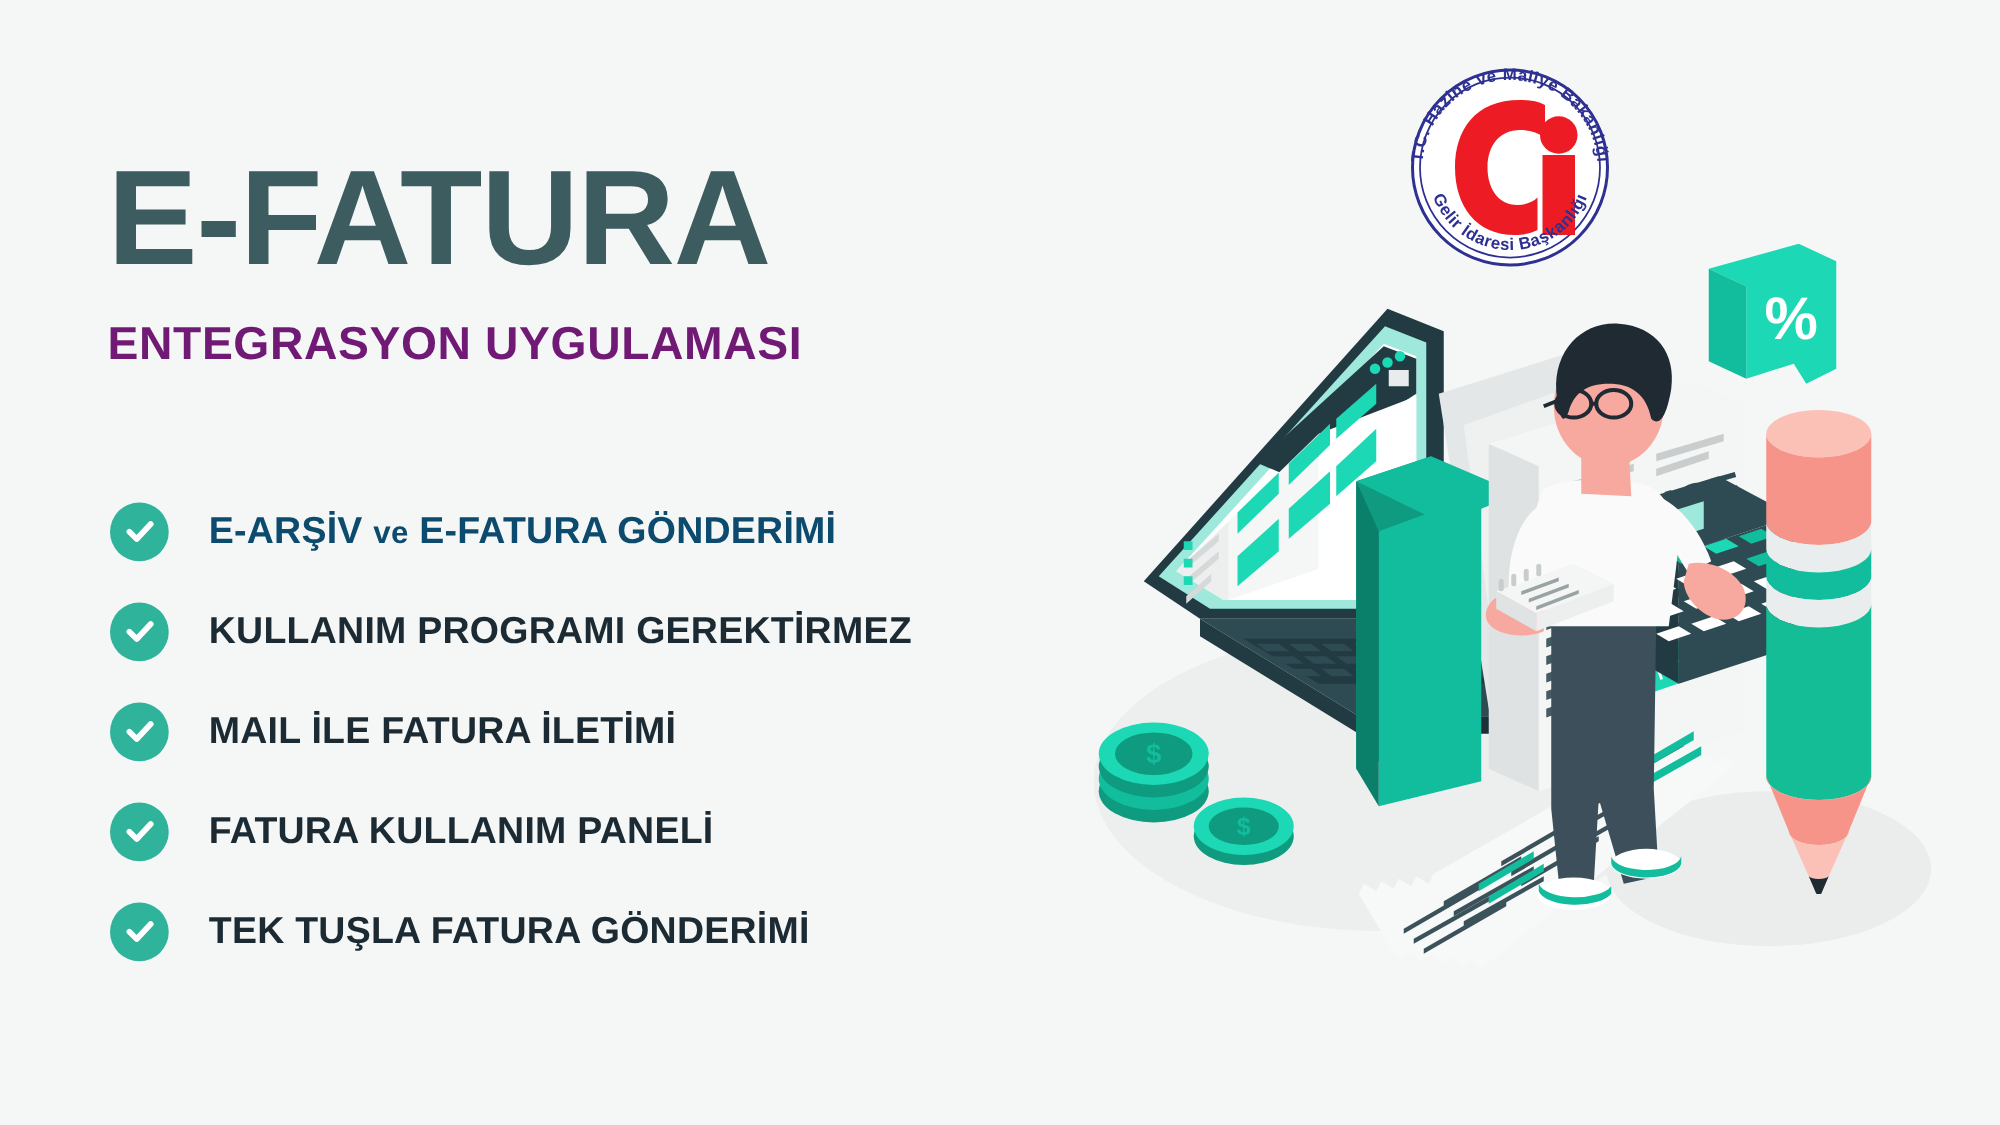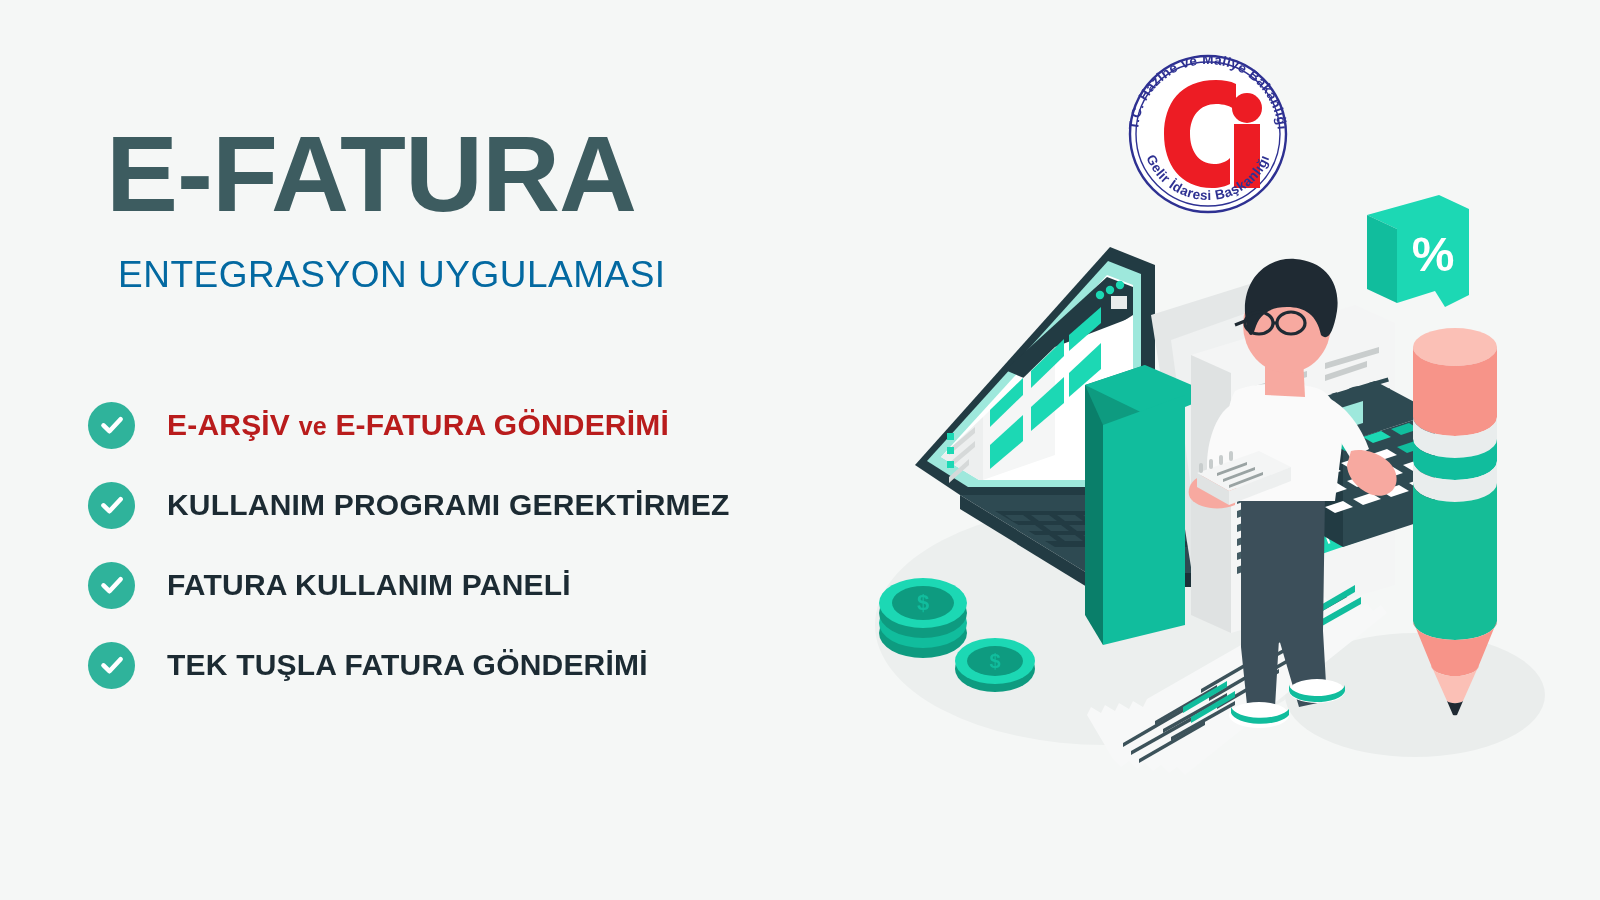--- a/index.html
+++ b/index.html
@@ -6,36 +6,36 @@
   body{
     width:1600px;height:900px;
     background:#F5F7F6;
     font-family:"Liberation Sans", sans-serif;
     overflow:hidden;
     position:relative;
   }
   .stage{position:absolute;inset:0;}
 
   
-  .left-panel{position:absolute;left:106px;top:120px;width:800px;}
+  .left-panel{position:absolute;left:86px;top:120px;width:800px;}
   .title{
     font-size:108px;
     line-height:1.0;
     font-weight:700;
     letter-spacing:-1px;
     color:#3D5C60;
     margin:0 0 26px 0;
     white-space:nowrap;
   }
   .subtitle{
     font-size:37px;
-    font-weight:400;
+    font-weight:700;
     letter-spacing:0.5px;
-    color:#0369a1;
-    margin:12px;
+    color:#701a75;
+    margin:0;
     white-space:nowrap;
   }
 
   
   .feature-list{position:absolute;left:88px;top:385px;width:830px;}
   .feature-row{
     display:flex;align-items:center;
     height:80px;
   }
   .check-badge{
@@ -46,21 +46,21 @@
     margin-right:32px;
   }
   .check-badge svg{display:block;}
   .feature-text{
     font-size:30px;
     font-weight:700;
     letter-spacing:0.2px;
     color:#1C2B33;
     white-space:nowrap;
   }
-  .feature-row:first-child .feature-text{color:#b91c1c;}
+  .feature-row:first-child .feature-text{color:#0c4a6e;}
   .feature-text .lc{text-transform:none;font-size:25px;font-weight:700;}
 
   
   .gib-logo{position:absolute;left:1112px;top:38px;width:192px;height:192px;}
 
   
   .illus{position:absolute;left:855px;top:195px;width:720px;height:640px;}
   .illus svg{display:block;}
 </style>
 </head>
@@ -90,20 +90,28 @@
 
     <div class="feature-row">
       <span class="check-badge">
         <svg width="30" height="30" viewBox="0 0 30 30">
             <path d="M6.5 15.4 L12.4 21.2 L23.6 9.2" fill="none" stroke="#FFFFFF" stroke-width="4.6" stroke-linecap="round" stroke-linejoin="round"></path>
           </svg>
       </span>
       <span class="feature-text">KULLANIM PROGRAMI GEREKTİRMEZ</span>
     </div>
 
+    <div class="feature-row">
+      <span class="check-badge">
+        <svg width="30" height="30" viewBox="0 0 30 30">
+            <path d="M6.5 15.4 L12.4 21.2 L23.6 9.2" fill="none" stroke="#FFFFFF" stroke-width="4.6" stroke-linecap="round" stroke-linejoin="round"></path>
+          </svg>
+      </span>
+      <span class="feature-text">MAIL İLE FATURA İLETİMİ</span>
+    </div>
 
     <div class="feature-row">
       <span class="check-badge">
         <svg width="30" height="30" viewBox="0 0 30 30">
             <path d="M6.5 15.4 L12.4 21.2 L23.6 9.2" fill="none" stroke="#FFFFFF" stroke-width="4.6" stroke-linecap="round" stroke-linejoin="round"></path>
           </svg>
       </span>
       <span class="feature-text">FATURA KULLANIM PANELİ</span>
     </div>
 

